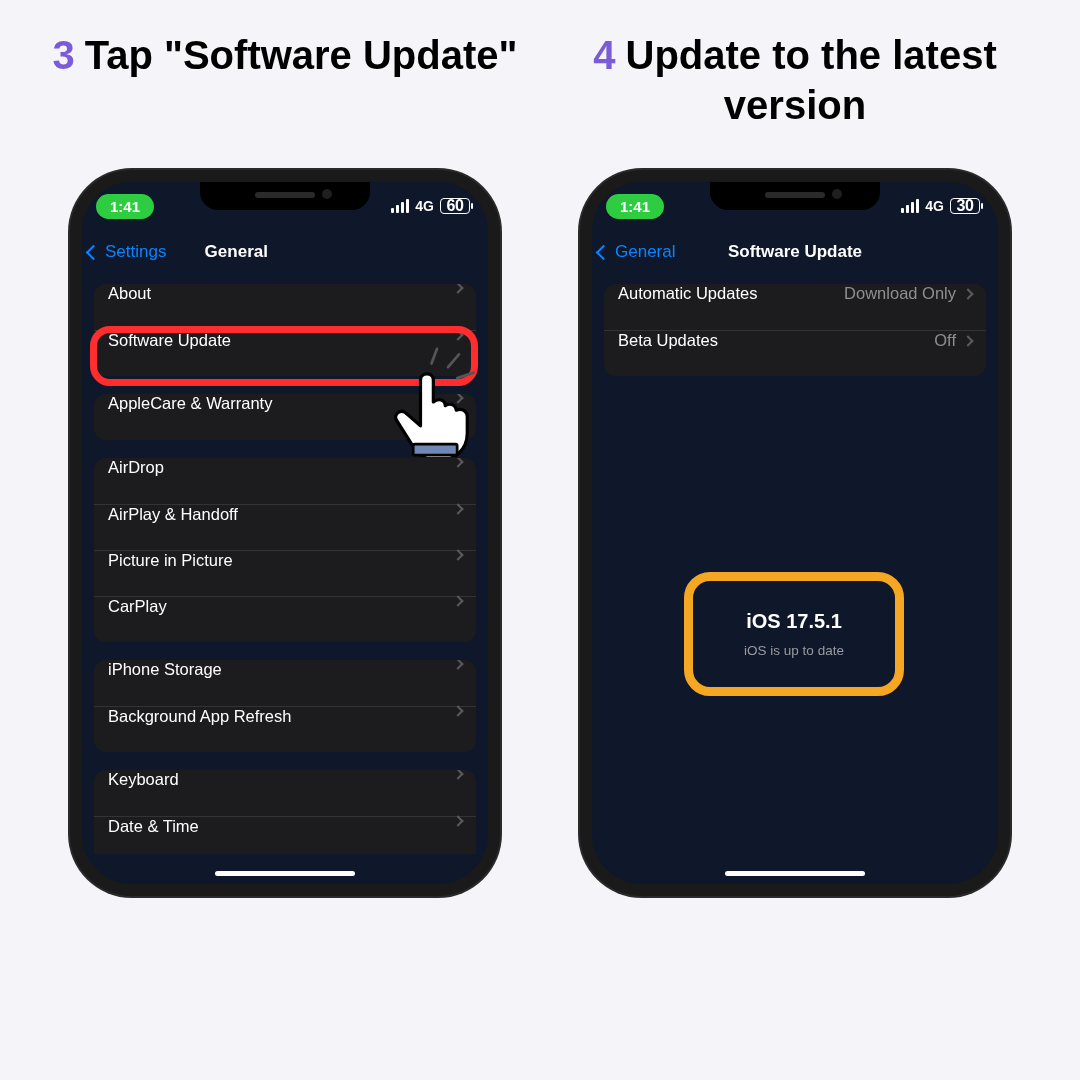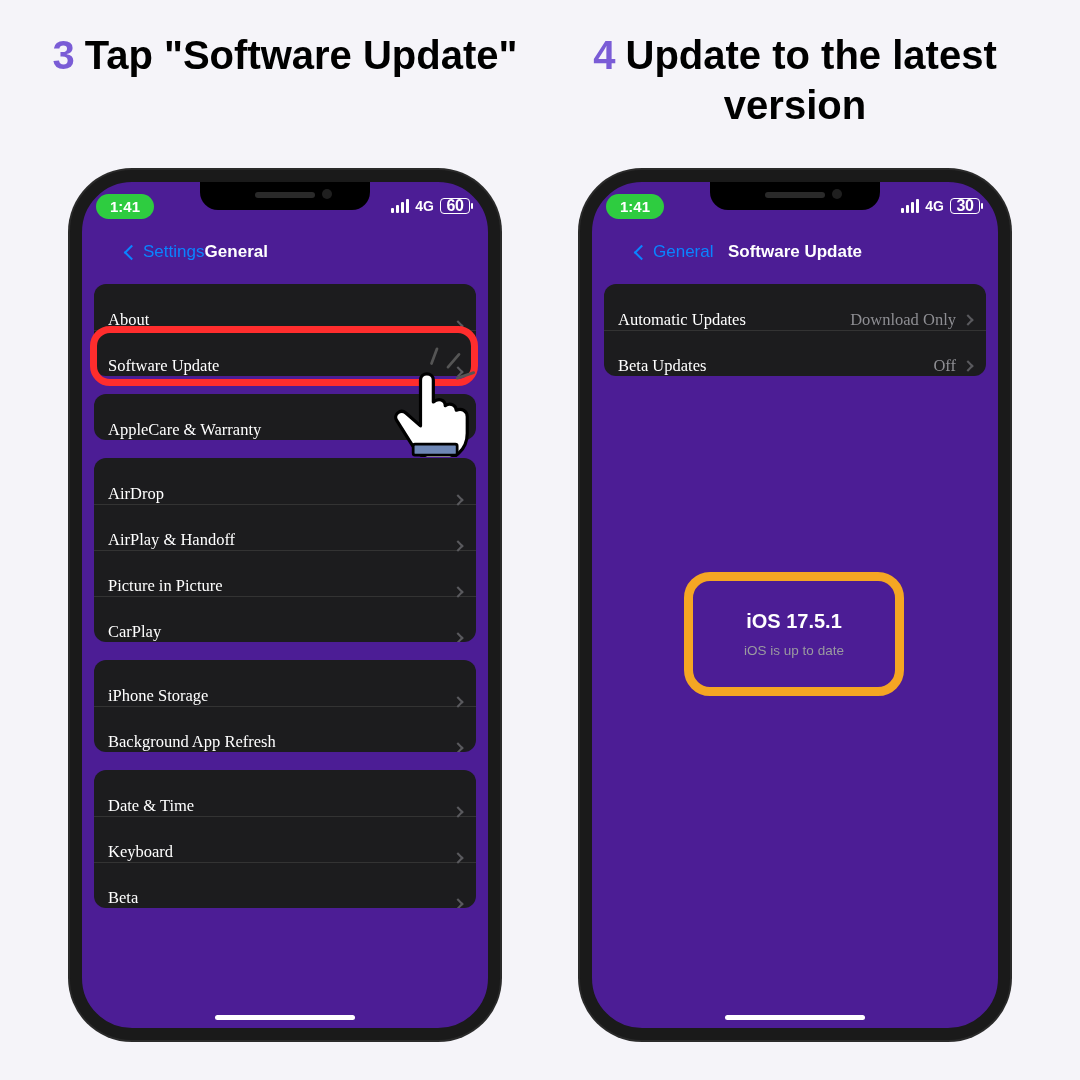--- a/index.html
+++ b/index.html
@@ -12,22 +12,22 @@
   .steps { display: flex; justify-content: space-around; padding: 0 30px; }
   .step { width: 490px; }
   .step-title {
     font-size: 40px; font-weight: 800; text-align: center;
     line-height: 1.25; margin-top: 30px; height: 140px;
     display: flex; align-items: flex-start; justify-content: center;
   }
   .step-num { color: #7a5cd6; margin-right: 10px; }
   .phone-wrap { display: flex; justify-content: center; }
   .phone {
-    width: 430px; height: 870px;
-    background: #4c1d95; border: 12px solid #1a1a1a;
+    width: 430px; height: 726px;
+    background: #0f172a; border: 12px solid #1a1a1a;
     border-radius: 62px; position: relative; overflow: hidden;
     box-shadow: 0 0 0 2px #2a2a2a;
   }
   .phone::before, .phone::after, .side-btn {
     position: absolute; background: #111; border-radius: 3px;
   }
   .notch {
     position: absolute; top: 0; left: 50%; transform: translateX(-50%);
     width: 170px; height: 28px; background: #000;
     border-radius: 0 0 18px 18px; z-index: 5;
@@ -64,42 +64,41 @@
   .batt::after {
     content: ""; position: absolute; right: -4px; top: 4px;
     width: 2.5px; height: 6px; background: #fff; border-radius: 1px;
   }
   .nav-bar {
     display: flex; align-items: center; height: 44px; position: relative;
     color: #fff; font-size: 17px;
   }
   .back-btn {
     color: #0a84ff; display: flex; align-items: center; gap: 2px;
-    font-size: 17px; padding-left: 6px; font-weight: 500; margin-left: 38px;
+    font-size: 17px; padding-left: 6px; font-weight: 500;
   }
   .chev-left {
     width: 11px; height: 11px; border-left: 2.6px solid #0a84ff;
     border-bottom: 2.6px solid #0a84ff; transform: rotate(45deg);
     margin-right: 4px;
   }
   .nav-title {
     position: absolute; left: 50%; transform: translateX(-50%);
     font-weight: 700; font-size: 17px;
   }
   .nav-title.left { left: 38%; }
   .content { padding: 0 12px; overflow: hidden; height: calc(100% - 92px - 30px); }
   .group {
     background: #1c1c1e; border-radius: 12px; margin-top: 18px; overflow: hidden;
   }
   .group.first { margin-top: 10px; }
   .row {
-    display: flex; align-items: flex-end; justify-content: space-between;
+    display: flex; align-items: flex-start; justify-content: space-between;
     min-height: 46px; padding: 0 14px; color: #fff; font-size: 16.5px;
     border-top: 0.7px solid #333;
-    font-family: Liberation Serif, serif;
   }
   .row:first-child { border-top: none; }
   .row-right { display: flex; align-items: center; gap: 8px; color: #8e8e93; }
   .chev-right {
     width: 8px; height: 8px; border-right: 2px solid #5a5a5e;
     border-top: 2px solid #5a5a5e; transform: rotate(45deg);
   }
   .highlight-red {
     position: absolute; border: 7px solid #ff2d2d; border-radius: 20px;
     pointer-events: none; z-index: 6;
@@ -198,25 +197,25 @@
               <span>iPhone Storage</span>
               <span class="chev-right"></span>
             </div>
             <div class="row">
               <span>Background App Refresh</span>
               <span class="chev-right"></span>
             </div>
           </div>
           <div class="group">
             <div class="row">
+              <span>Keyboard</span>
+              <span class="chev-right"></span>
+            </div>
+            <div class="row">
               <span>Date &amp; Time</span>
-              <span class="chev-right"></span>
-            </div>
-            <div class="row">
-              <span>Keyboard</span>
               <span class="chev-right"></span>
             </div>
             <div class="row">
               <span>Beta</span>
               <span class="chev-right"></span>
             </div>
           </div>
         </div>
 
         <div class="highlight-red" style="left:8px; top:144px; width:388px; height:60px;"></div>

